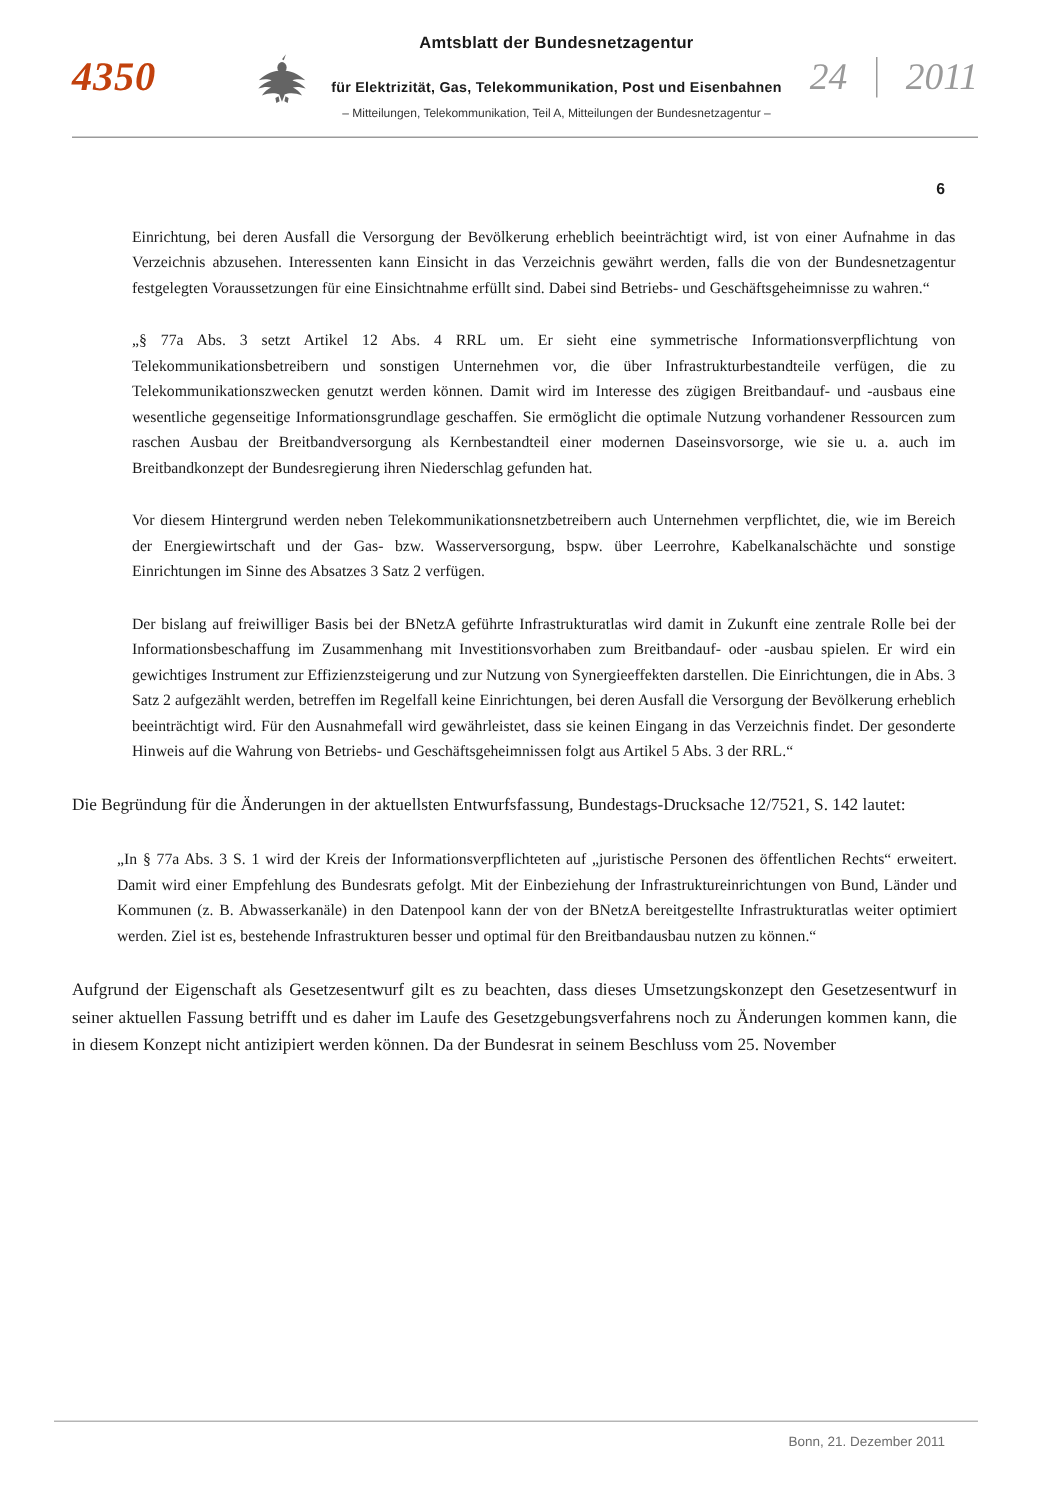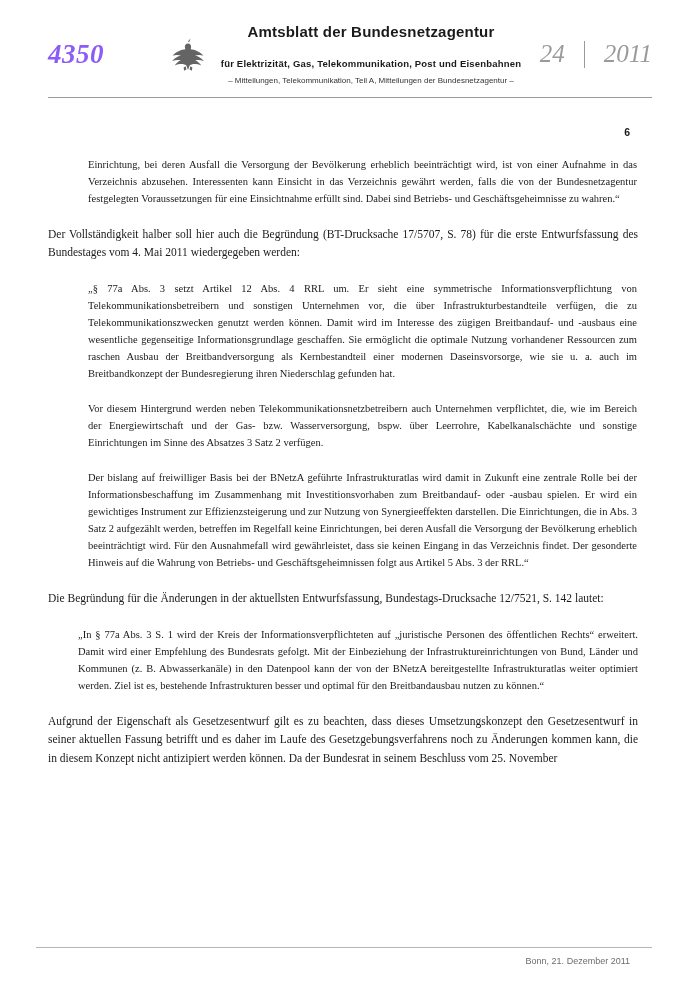--- a/index.html
+++ b/index.html
@@ -32,41 +32,41 @@
   }
   .masthead-number {
     font-family: "Liberation Serif", serif;
     font-style: italic;
     font-weight: bold;
     font-size: 27px;
     letter-spacing: 0.5px;
     width: 110px;
     flex: 0 0 110px;
     text-align: left;
-    color: #8b5cf6;
+    color: #c2410c;
   }
   .masthead-center {
     flex: 1 1 auto;
     display: flex;
     align-items: center;
     justify-content: center;
     gap: 14px;
   }
   .eagle {
     width: 38px;
     height: 40px;
     flex: 0 0 38px;
     opacity: 0.85;
   }
   .masthead-titles {
     text-align: center;
     line-height: 1.35;
   }
   .masthead-title-1 {
-    font-size: 15px;
+    font-size: 11px;
     font-weight: bold;
     letter-spacing: 0.2px;
   }
   .masthead-title-2 {
     font-size: 9.5px;
     font-weight: bold;
     letter-spacing: 0.2px;
     margin-top: 16px;
   }
   .masthead-title-3 {
@@ -188,21 +188,20 @@
       <span class="divider-bar"></span>
       <span>2011</span>
     </div>
   </div>
   <div class="header-rule"></div>
 
   <div class="page-number">6</div>
 
   <div class="content">
     <p class="lvl1">Einrichtung, bei deren Ausfall die Versorgung der Bevölkerung erheblich beeinträchtigt wird, ist von einer Aufnahme in das Verzeichnis abzusehen. Interessenten kann Einsicht in das Verzeichnis gewährt werden, falls die von der Bundesnetzagentur festgelegten Voraussetzungen für eine Einsichtnahme erfüllt sind. Dabei sind Betriebs- und Geschäftsgeheimnisse zu wahren.“</p>
-    <p class="lvl0 gap-top">Der Vollständigkeit halber soll hier auch die Begründung (BT-Drucksache 17/5707, S. 78) für die erste Entwurfsfassung des Bundestages vom 4. Mai 2011 wiedergegeben werden:</p>
     <p class="lvl1 gap-top">„§ 77a Abs. 3 setzt Artikel 12 Abs. 4 RRL um. Er sieht eine symmetrische Informationsverpflichtung von Telekommunikationsbetreibern und sonstigen Unternehmen vor, die über Infrastrukturbestandteile verfügen, die zu Telekommunikationszwecken genutzt werden können. Damit wird im Interesse des zügigen Breitbandauf- und -ausbaus eine wesentliche gegenseitige Informationsgrundlage geschaffen. Sie ermöglicht die optimale Nutzung vorhandener Ressourcen zum raschen Ausbau der Breitbandversorgung als Kernbestandteil einer modernen Daseinsvorsorge, wie sie u. a. auch im Breitbandkonzept der Bundesregierung ihren Niederschlag gefunden hat.</p>
     <p class="lvl1 gap-top">Vor diesem Hintergrund werden neben Telekommunikationsnetzbetreibern auch Unternehmen verpflichtet, die, wie im Bereich der Energiewirtschaft und der Gas- bzw. Wasserversorgung, bspw. über Leerrohre, Kabelkanalschächte und sonstige Einrichtungen im Sinne des Absatzes 3 Satz 2 verfügen.</p>
     <p class="lvl1 gap-top">Der bislang auf freiwilliger Basis bei der BNetzA geführte Infrastrukturatlas wird damit in Zukunft eine zentrale Rolle bei der Informationsbeschaffung im Zusammenhang mit Investitionsvorhaben zum Breitbandauf- oder -ausbau spielen. Er wird ein gewichtiges Instrument zur Effizienzsteigerung und zur Nutzung von Synergieeffekten darstellen. Die Einrichtungen, die in Abs. 3 Satz 2 aufgezählt werden, betreffen im Regelfall keine Einrichtungen, bei deren Ausfall die Versorgung der Bevölkerung erheblich beeinträchtigt wird. Für den Ausnahmefall wird gewährleistet, dass sie keinen Eingang in das Verzeichnis findet. Der gesonderte Hinweis auf die Wahrung von Betriebs- und Geschäftsgeheimnissen folgt aus Artikel 5 Abs. 3 der RRL.“</p>
     <p class="lvl0 gap-top">Die Begründung für die Änderungen in der aktuellsten Entwurfsfassung, Bundestags-Drucksache 12/7521, S. 142 lautet:</p>
     <p class="lvl2 gap-top">„In § 77a Abs. 3 S. 1 wird der Kreis der Informationsverpflichteten auf „juristische Personen des öffentlichen Rechts“ erweitert. Damit wird einer Empfehlung des Bundesrats gefolgt. Mit der Einbeziehung der Infrastruktureinrichtungen von Bund, Länder und Kommunen (z. B. Abwasserkanäle) in den Datenpool kann der von der BNetzA bereitgestellte Infrastrukturatlas weiter optimiert werden. Ziel ist es, bestehende Infrastrukturen besser und optimal für den Breitbandausbau nutzen zu können.“</p>
     <p class="lvl0 gap-top">Aufgrund der Eigenschaft als Gesetzesentwurf gilt es zu beachten, dass dieses Umsetzungskonzept den Gesetzesentwurf in seiner aktuellen Fassung betrifft und es daher im Laufe des Gesetzgebungsverfahrens noch zu Änderungen kommen kann, die in diesem Konzept nicht antizipiert werden können. Da der Bundesrat in seinem Beschluss vom 25. November</p>
   </div>
 
   <div class="footer">
     <div class="footer-rule"></div>

